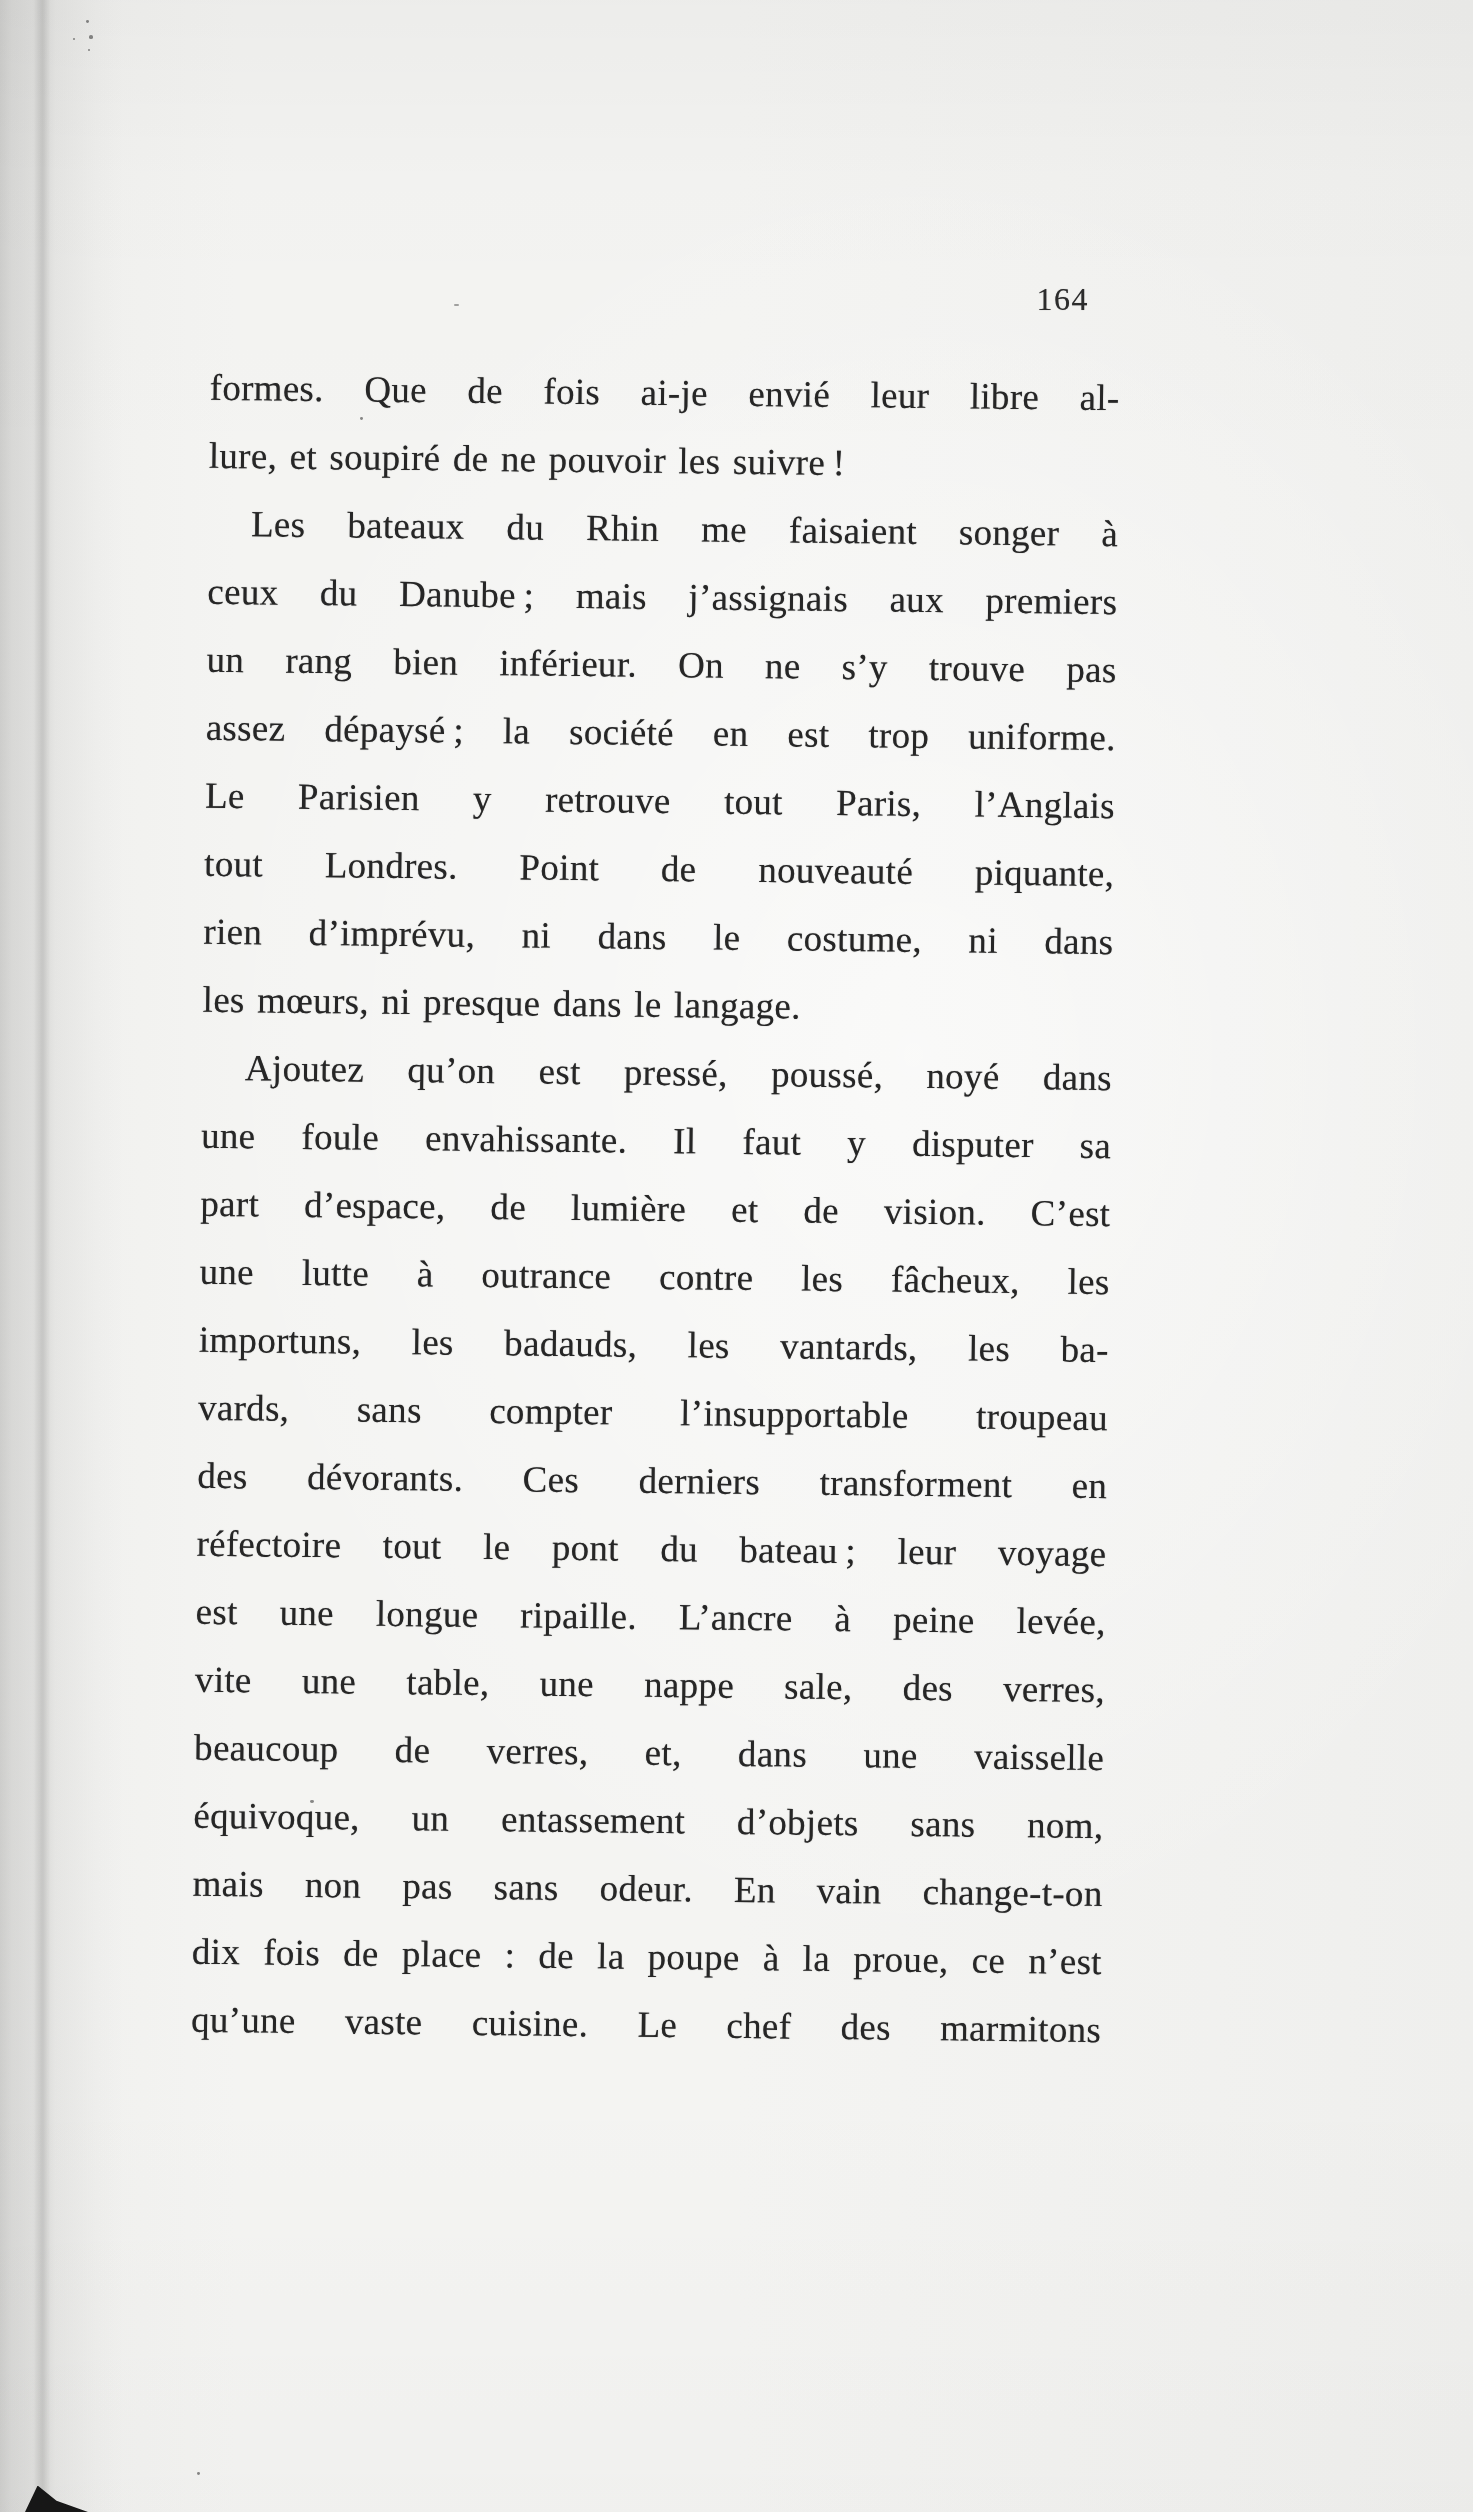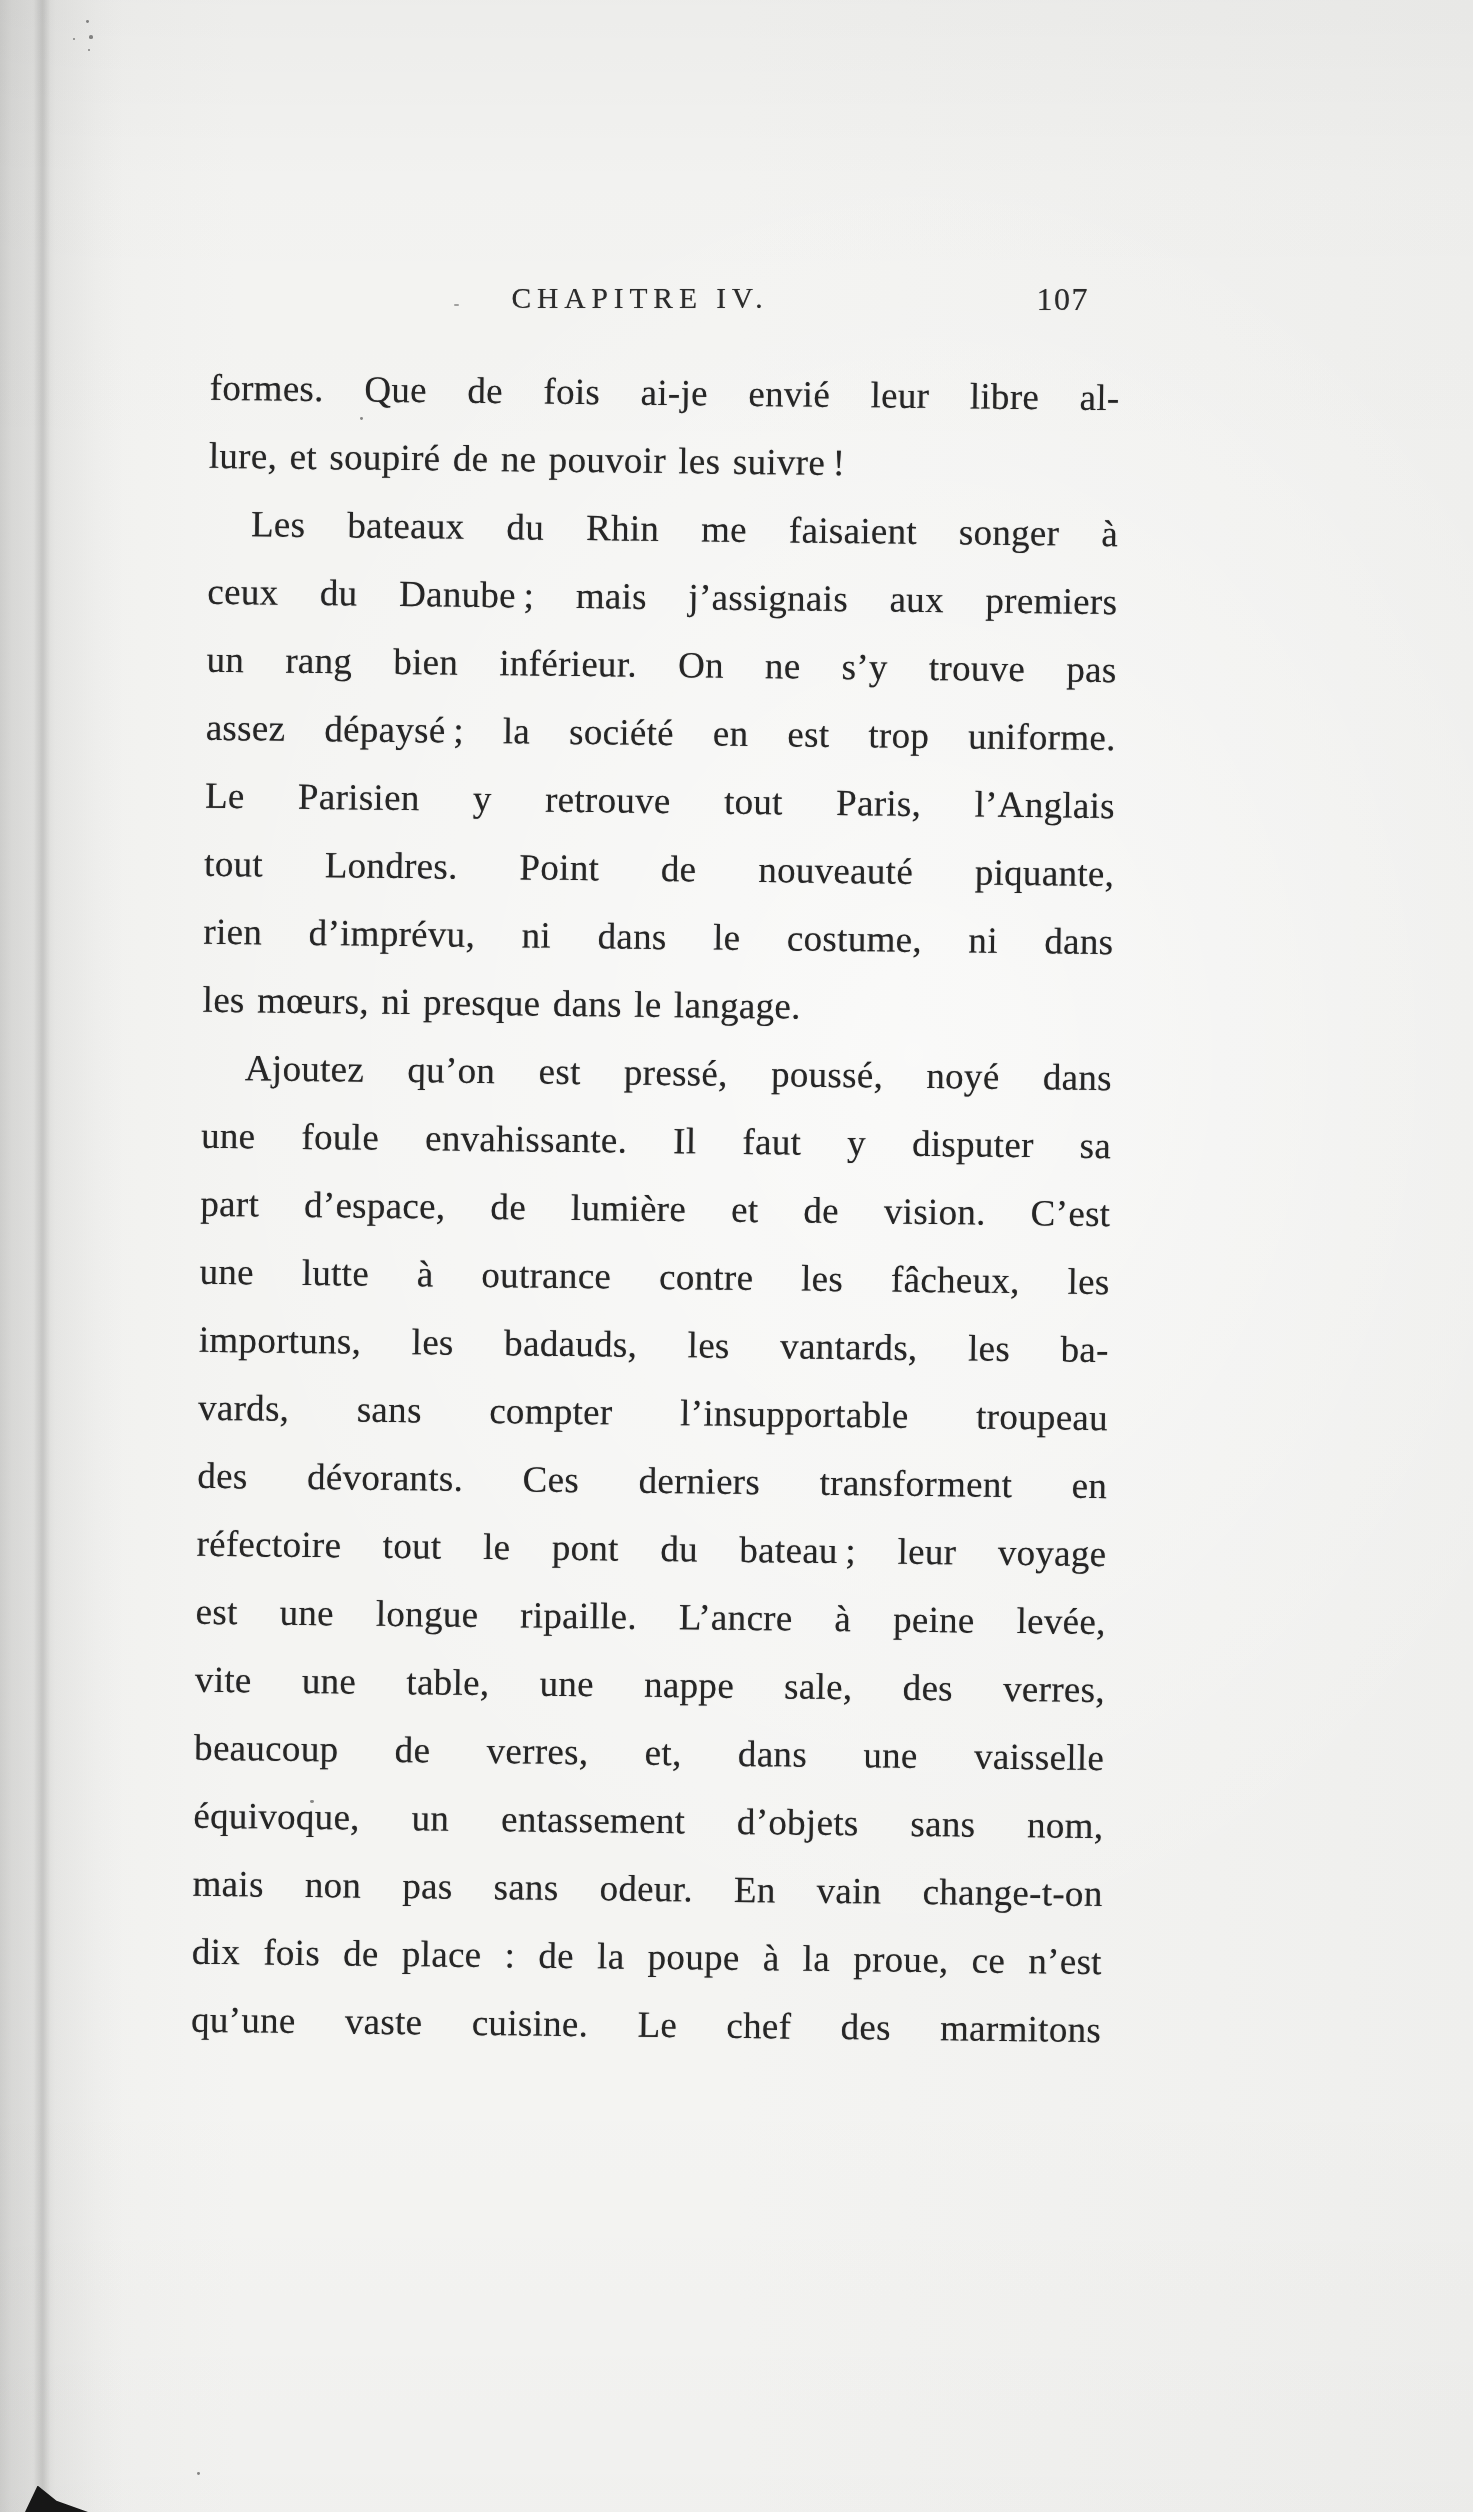--- a/index.html
+++ b/index.html
@@ -80,22 +80,21 @@
 </style>
 </head>
 <body>
 
 <div class="scan">
   <div class="tone"></div>
   <div class="gutter"></div>
   <div class="crease"></div>
 
   <div class="page-header">
-    <div class="chapter">CHAPITRE IV.</div>
-    <div class="pagenum">107</div>
+    <div class="pagenum">164</div>
   </div>
 
   <div class="textblock">
       <div class="line">formes. Que de fois ai-je envié leur libre al-</div>
       <div class="line flush">lure, et soupiré de ne pouvoir les suivre !</div>
       <div class="line indent">Les bateaux du Rhin me faisaient songer à</div>
       <div class="line">ceux du Danube ; mais j’assignais aux premiers</div>
       <div class="line">un rang bien inférieur. On ne s’y trouve pas</div>
       <div class="line">assez dépaysé ; la société en est trop uniforme.</div>
       <div class="line">Le Parisien y retrouve tout Paris, l’Anglais</div>

